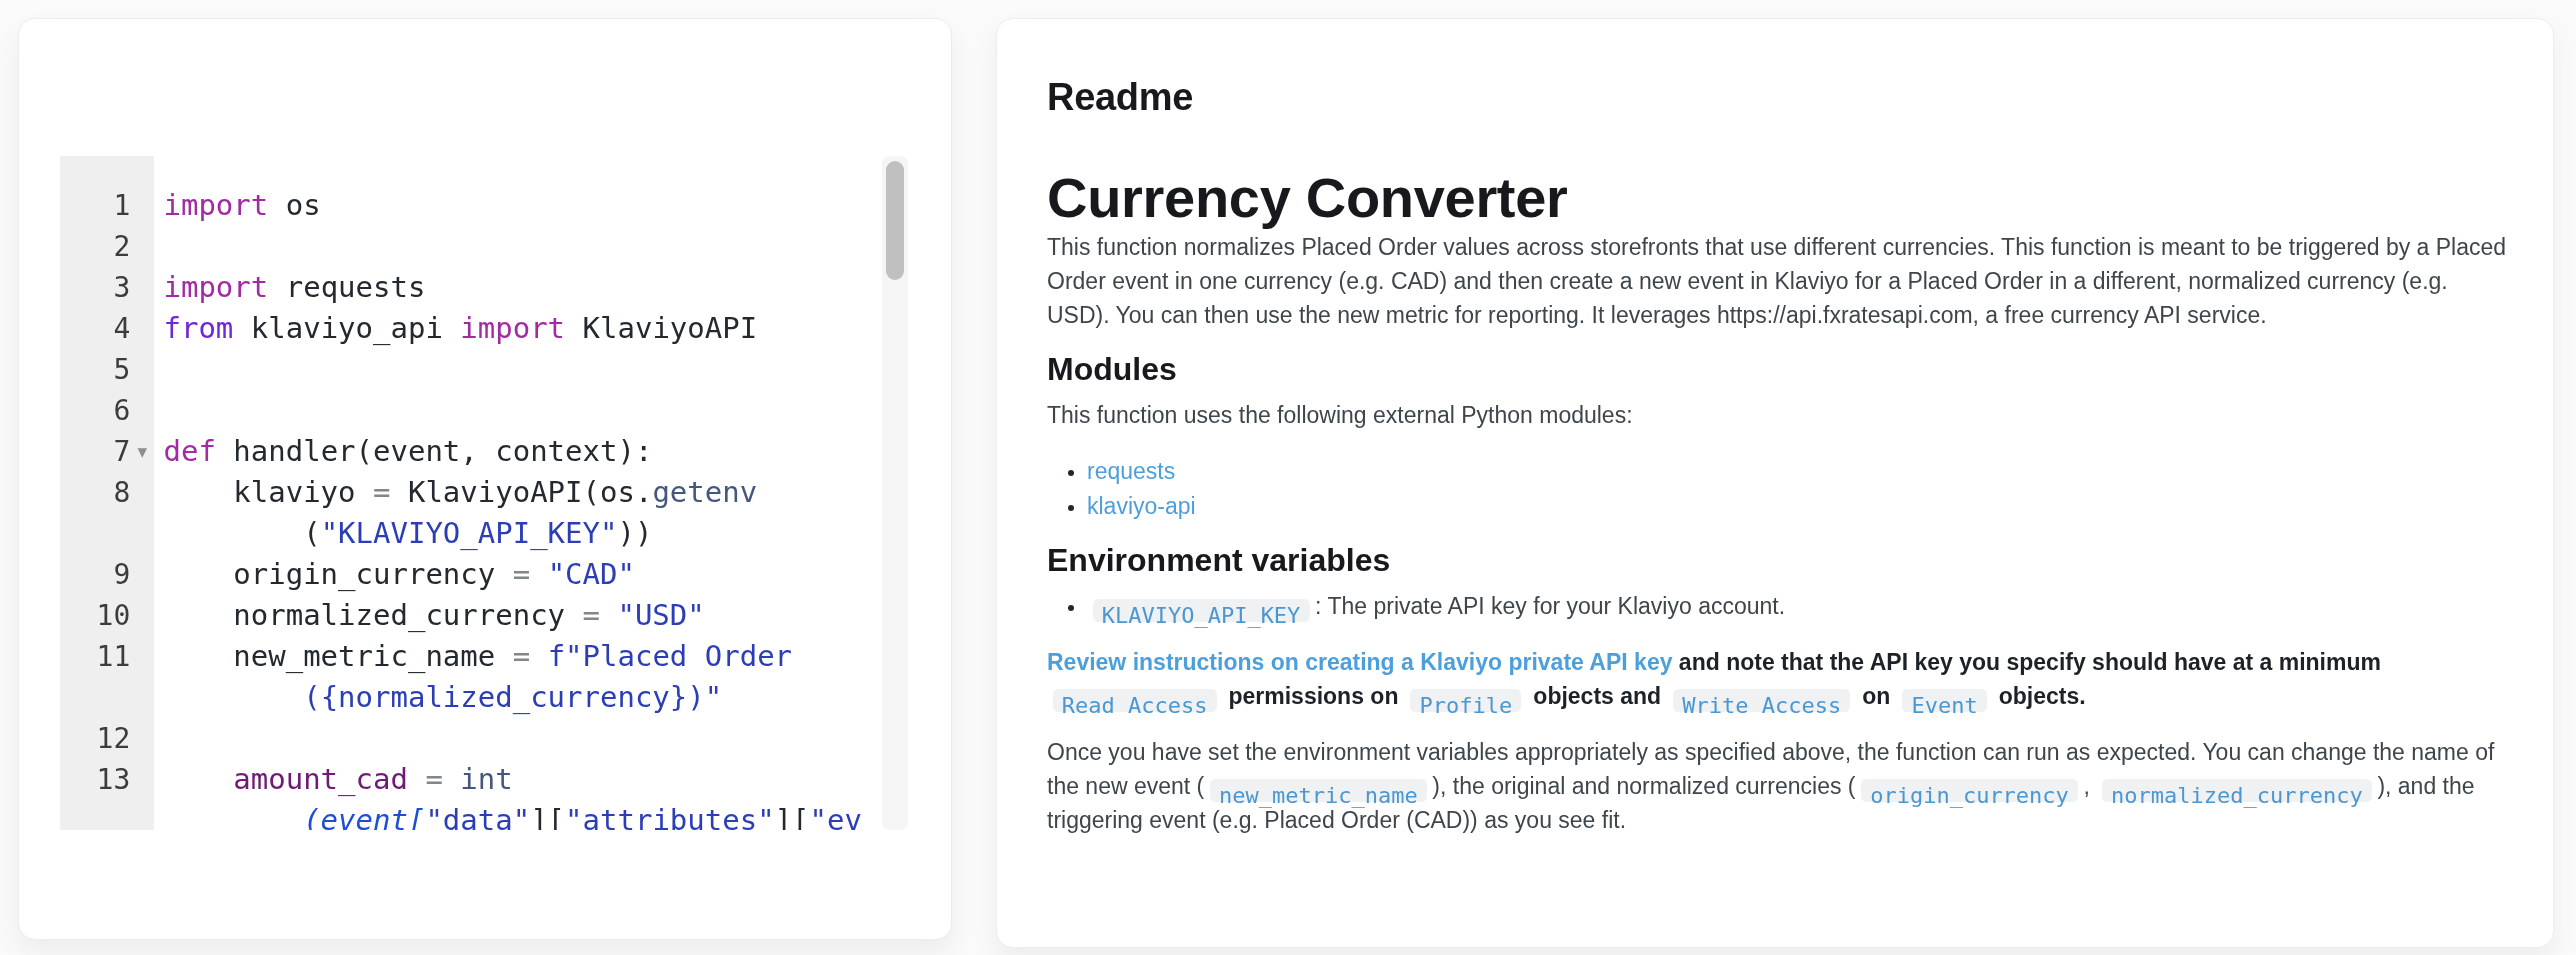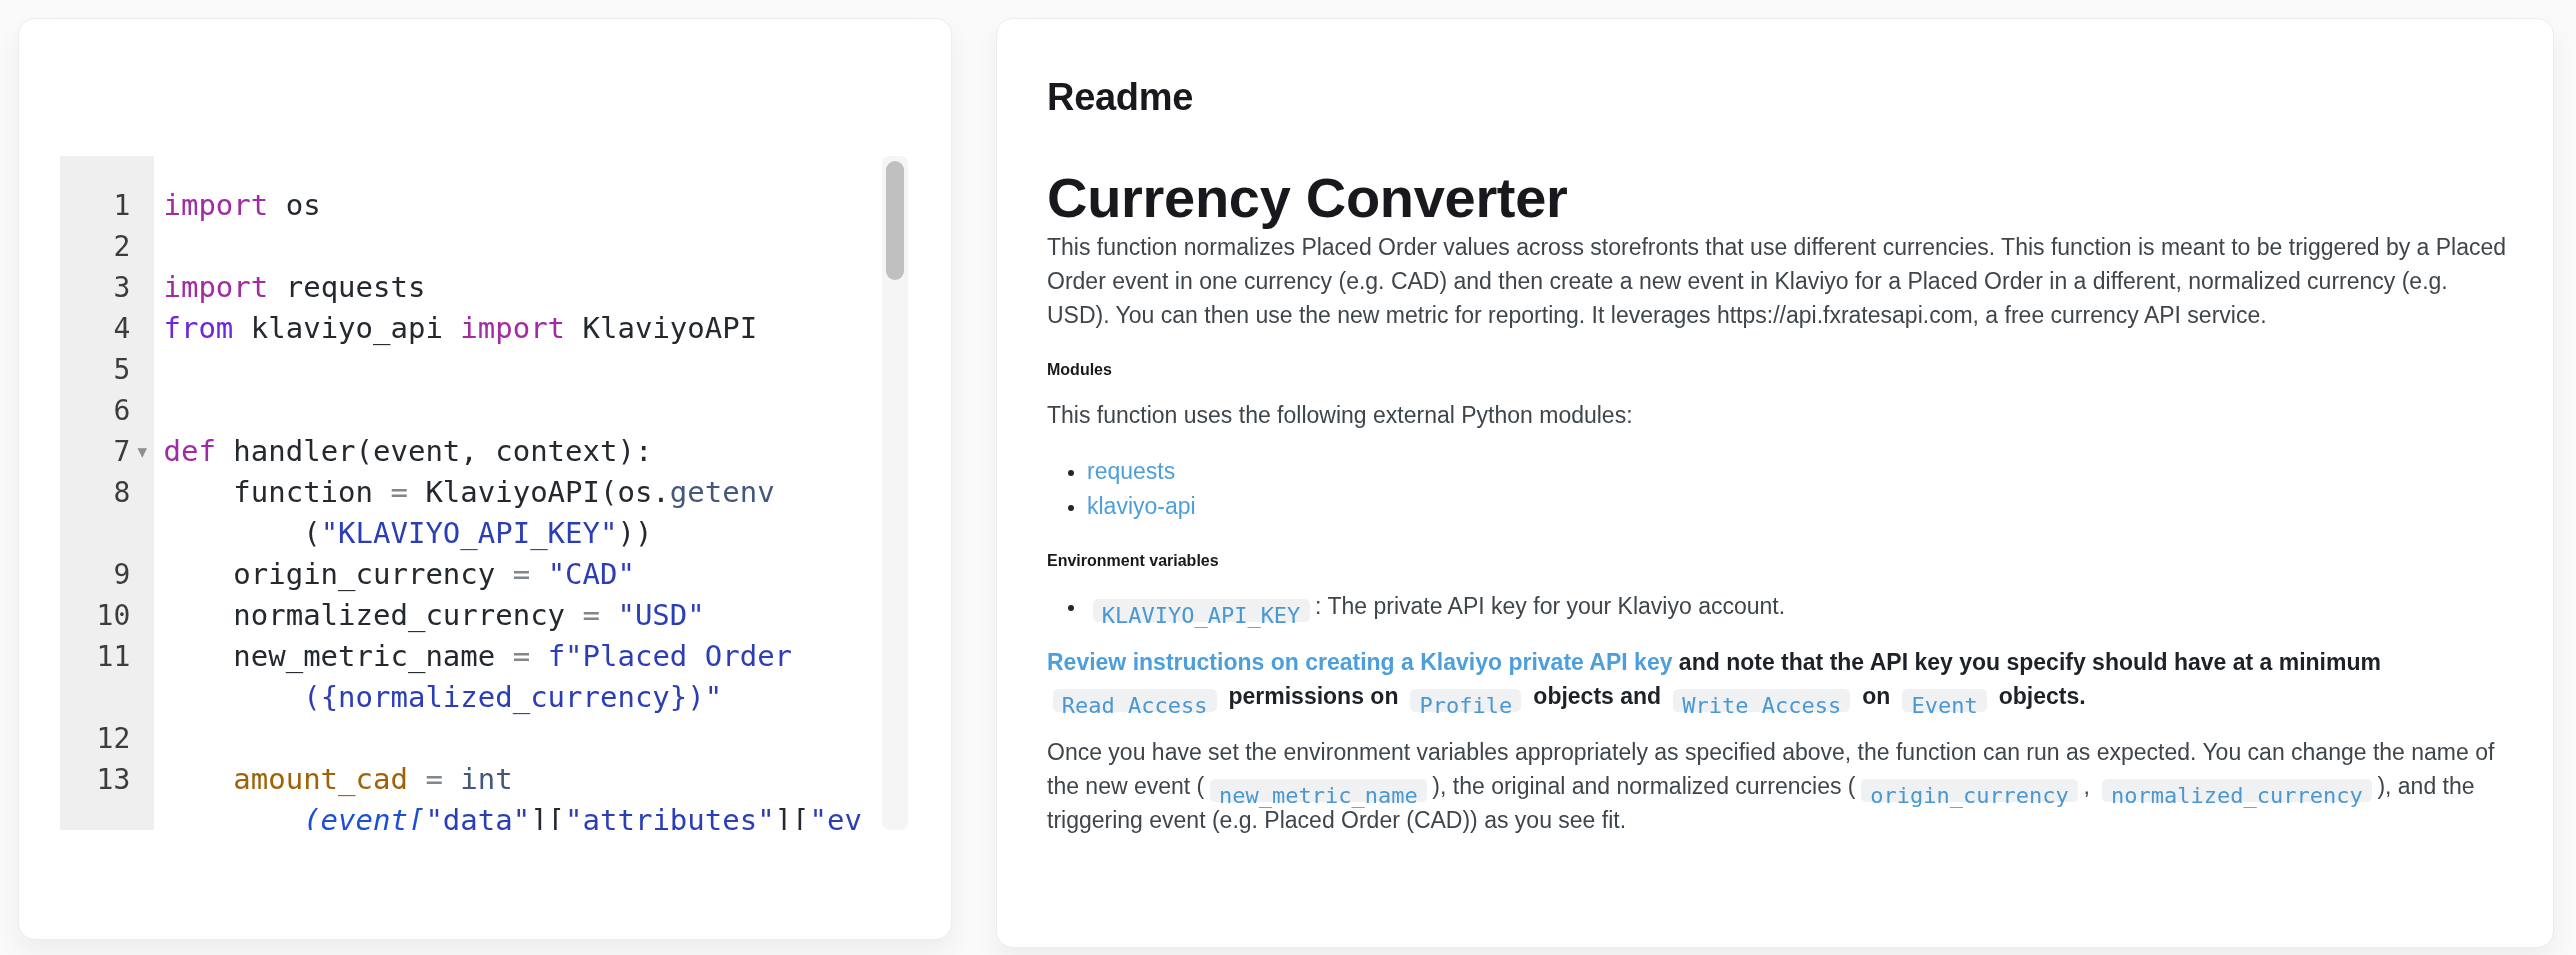--- a/index.html
+++ b/index.html
@@ -40,21 +40,21 @@
   .num{font-family:"DejaVu Sans Mono",monospace;font-size:28px;line-height:41px;color:var(--c-gutter_text);}
   .fold{width:24px;text-align:center;font-size:19px;line-height:41px;color:var(--c-fold);}
   .codecol{flex:1 1 auto;padding:29px 0 0 9.2px;overflow:hidden;}
   .crow{height:41px;font-family:"DejaVu Sans Mono",monospace;font-size:29px;line-height:41px;white-space:pre;}
   .rail{flex:none;width:26px;margin-left:3.7px;background:var(--c-track);border-radius:7.3px;position:relative;}
   .thumb{position:absolute;left:3.7px;top:4.6px;width:18.3px;height:119px;border-radius:9.2px;background:var(--c-thumb);}
 
   
   #readme-blocks{position:absolute;left:50px;top:155px;width:1463px;}
   #readme-blocks h1{margin:0 0 7.3px;font-size:56px;line-height:48px;font-weight:700;color:var(--c-title);letter-spacing:-0.3px;}
-  #readme-blocks h3{margin:22px 0 13px;font-size:16px;line-height:31px;font-weight:700;color:var(--c-title);}
+  #readme-blocks h3{margin:22px 0 13px;font-size:32px;line-height:31px;font-weight:700;color:var(--c-title);}
   #readme-blocks p{margin:0 0 22px;font-size:23px;line-height:34px;color:var(--c-body);}
   #readme-blocks p.bold{font-weight:700;color:var(--c-bold);}
   #readme-blocks ul{margin:0 0 22px;padding-left:40px;}
   #readme-blocks li{margin:1.8px 0;font-size:23px;line-height:34px;color:var(--c-body);}
   #readme-blocks li::marker{color:#23272b;font-size:20px;}
   a.seg-a,a.seg-ab{color:var(--c-link);text-decoration:none;cursor:pointer;}
   a.seg-ab{font-weight:700;}
   .chip{
     display:inline-block;height:23px;line-height:33px;padding:0 9.2px;margin:0 5.5px;
     vertical-align:-8.3px;border-radius:5.5px;background:var(--c-chip_bg);
@@ -133,28 +133,28 @@
         </div>
       </div>
     <div class="codecol" id="codecol">
         <div class="crow"><span style="color: rgb(162, 43, 163);">import</span><span style="color: rgb(36, 41, 47);"> os</span></div>
         <div class="crow"></div>
         <div class="crow"><span style="color: rgb(162, 43, 163);">import</span><span style="color: rgb(36, 41, 47);"> requests</span></div>
         <div class="crow"><span style="color: #6d28d9;">from</span><span style="color: rgb(36, 41, 47);"> klaviyo_api </span><span style="color: rgb(162, 43, 163);">import</span><span style="color: rgb(36, 41, 47);"> KlaviyoAPI</span></div>
         <div class="crow"></div>
         <div class="crow"></div>
         <div class="crow"><span style="color: rgb(162, 43, 163);">def</span><span style="color: rgb(36, 41, 47);"> handler(event, context):</span></div>
-        <div class="crow"><span style="color: rgb(36, 41, 47);">    function </span><span style="color: rgb(130, 135, 141);">=</span><span style="color: rgb(36, 41, 47);"> KlaviyoAPI(os.</span><span style="color: rgb(68, 88, 126);">getenv</span></div>
+        <div class="crow"><span style="color: rgb(36, 41, 47);">    klaviyo </span><span style="color: rgb(130, 135, 141);">=</span><span style="color: rgb(36, 41, 47);"> KlaviyoAPI(os.</span><span style="color: rgb(68, 88, 126);">getenv</span></div>
         <div class="crow"><span style="color: rgb(36, 41, 47);">        (</span><span style="color: rgb(43, 62, 184);">"KLAVIYO_API_KEY"</span><span style="color: rgb(36, 41, 47);">))</span></div>
         <div class="crow"><span style="color: rgb(36, 41, 47);">    origin_currency </span><span style="color: rgb(130, 135, 141);">=</span><span style="color: rgb(36, 41, 47);"> </span><span style="color: rgb(43, 62, 184);">"CAD"</span></div>
         <div class="crow"><span style="color: rgb(36, 41, 47);">    normalized_currency </span><span style="color: rgb(130, 135, 141);">=</span><span style="color: rgb(36, 41, 47);"> </span><span style="color: rgb(43, 62, 184);">"USD"</span></div>
         <div class="crow"><span style="color: rgb(36, 41, 47);">    new_metric_name </span><span style="color: rgb(130, 135, 141);">=</span><span style="color: rgb(36, 41, 47);"> </span><span style="color: rgb(43, 62, 184);">f"Placed Order</span></div>
         <div class="crow"><span style="color: rgb(36, 41, 47);">        </span><span style="color: rgb(43, 62, 184);">({normalized_currency})"</span></div>
         <div class="crow"></div>
-        <div class="crow"><span style="color: #a16207;">    amount_cad </span><span style="color: rgb(130, 135, 141);">=</span><span style="color: rgb(36, 41, 47);"> </span><span style="color: rgb(68, 88, 126);">int</span></div>
+        <div class="crow"><span style="color: #701a75;">    amount_cad </span><span style="color: rgb(130, 135, 141);">=</span><span style="color: rgb(36, 41, 47);"> </span><span style="color: rgb(68, 88, 126);">int</span></div>
         <div class="crow"><span style="color: #1d4ed8; font-style: italic;">        (event[</span><span style="color: rgb(43, 62, 184);">"data"</span><span style="color: rgb(36, 41, 47);">][</span><span style="color: rgb(43, 62, 184);">"attributes"</span><span style="color: rgb(36, 41, 47);">][</span><span style="color: rgb(43, 62, 184);">"ev</span></div>
       </div>
     <div class="rail">
       <div class="thumb"></div>
     </div>
   </div>
 </div>
 
 <div class="card" id="readme-card">
   <h2 class="panel-title">Readme</h2>

